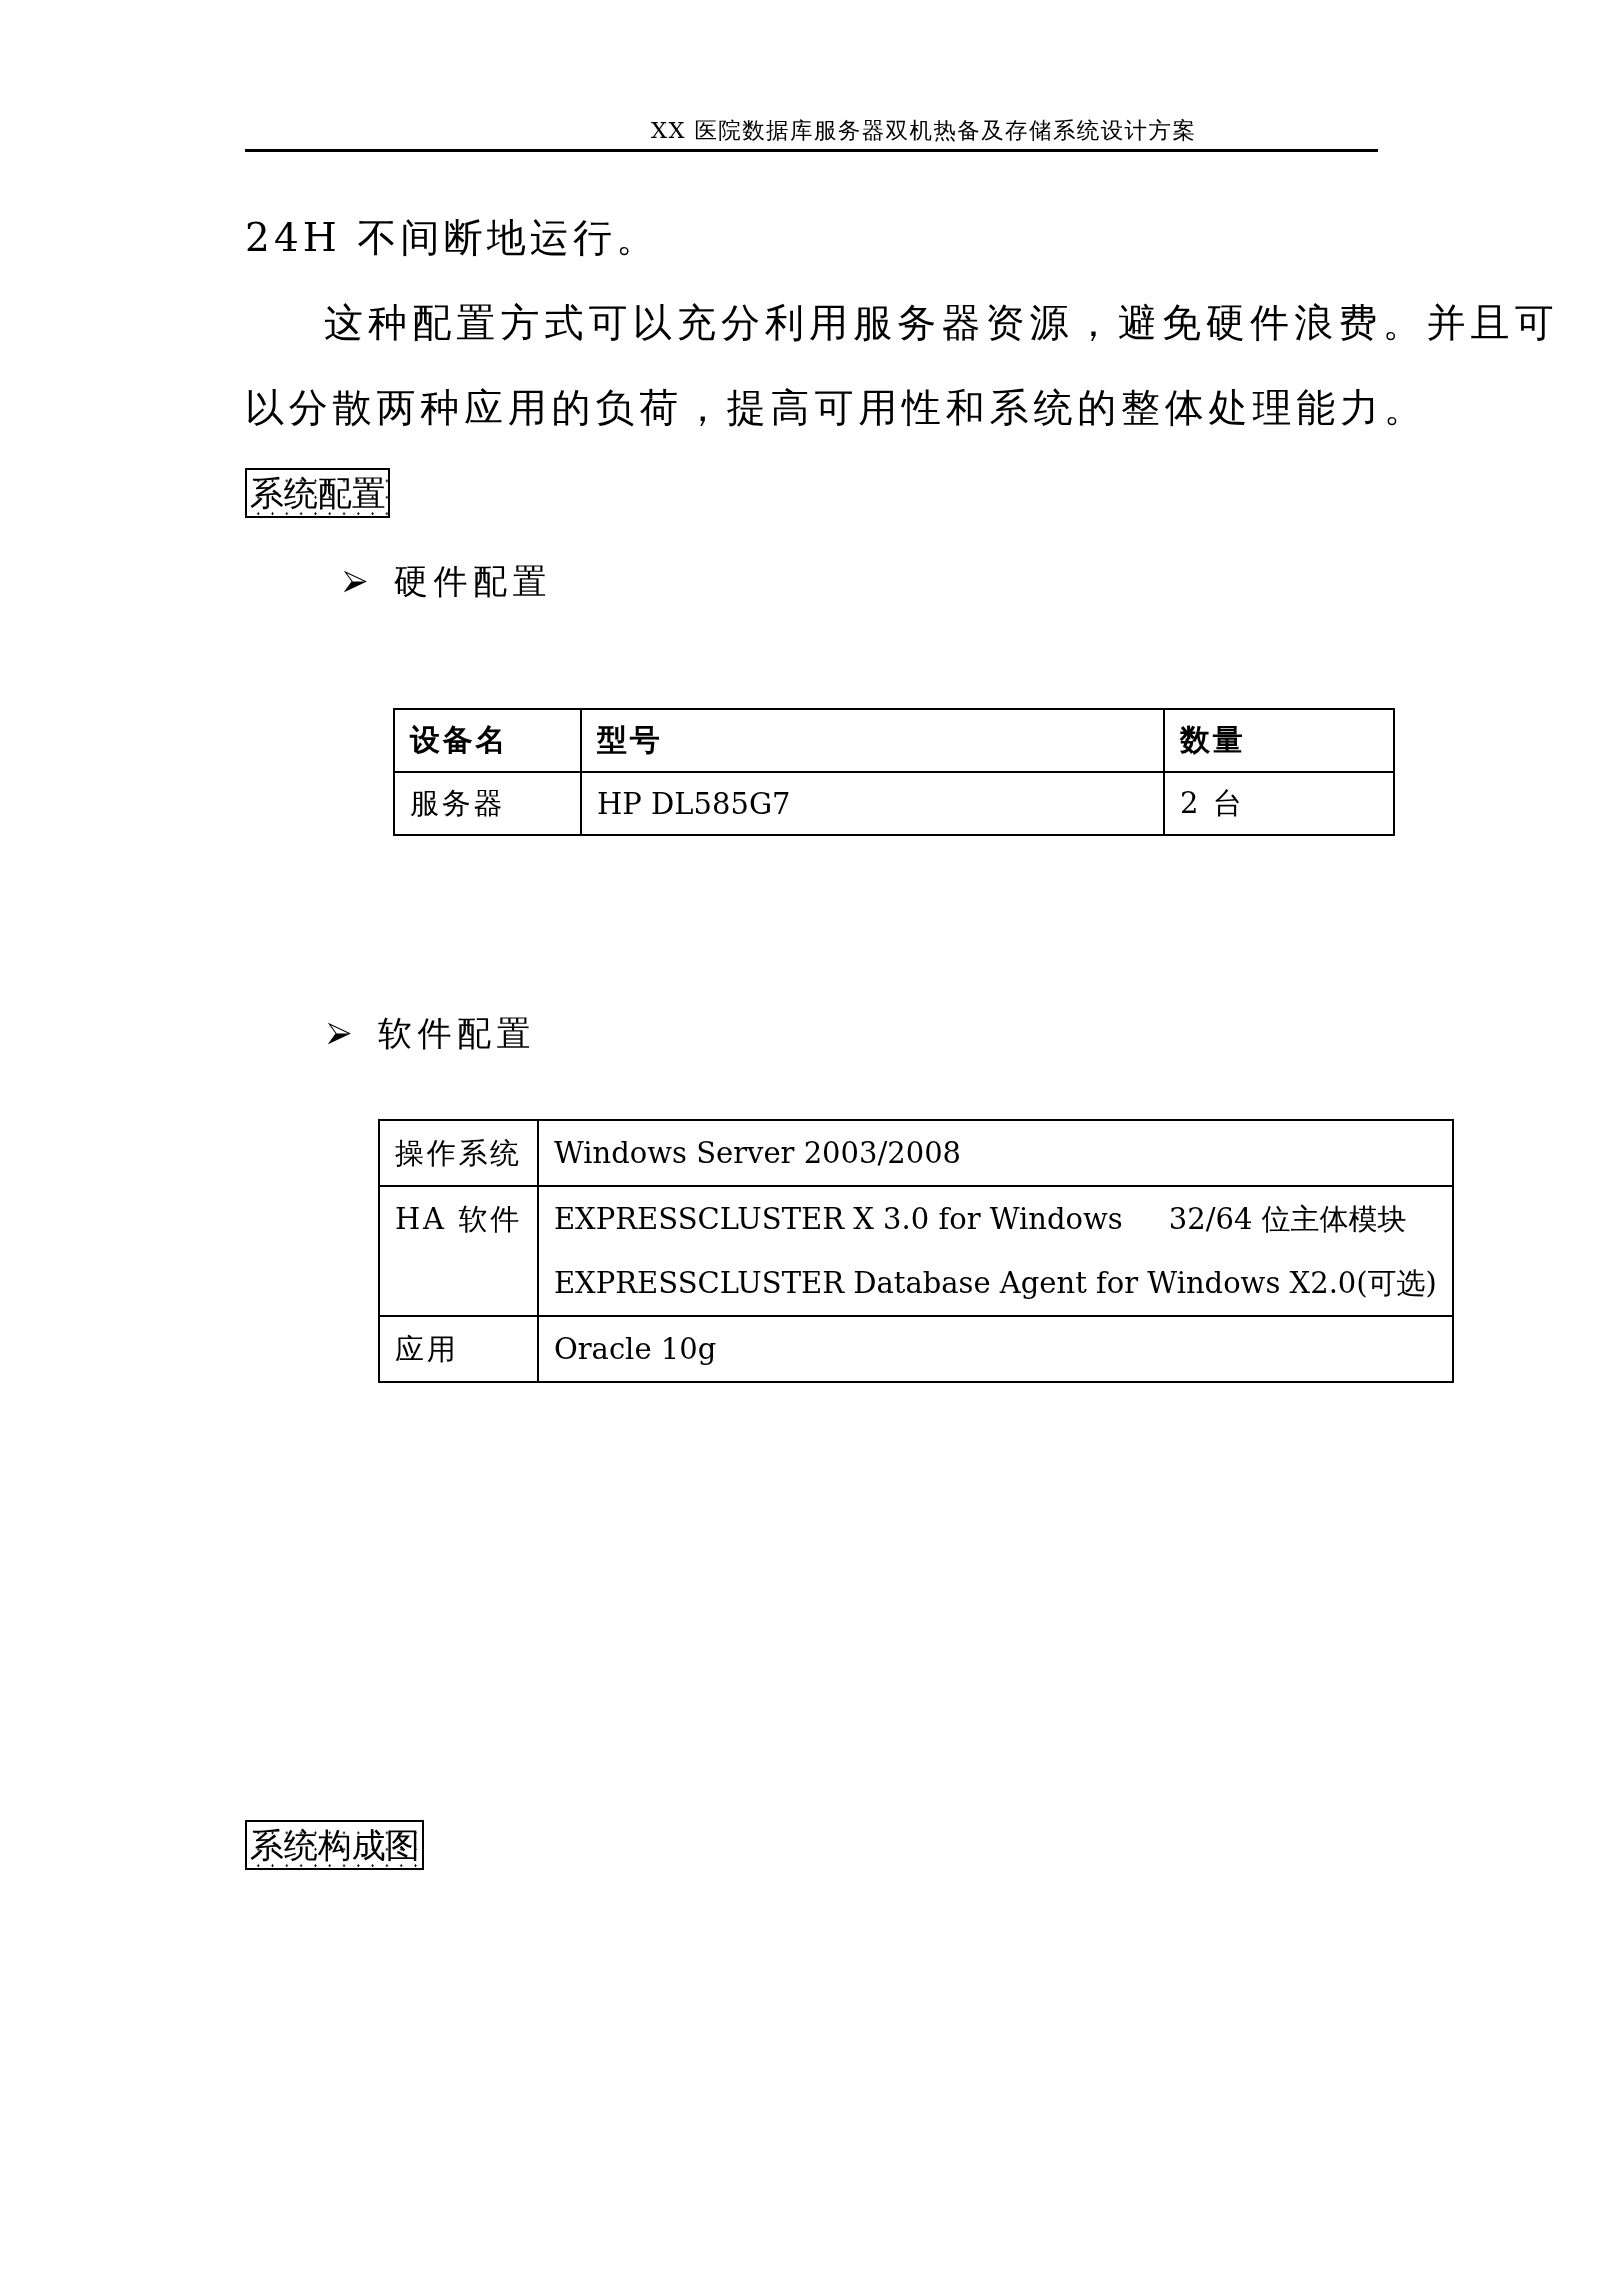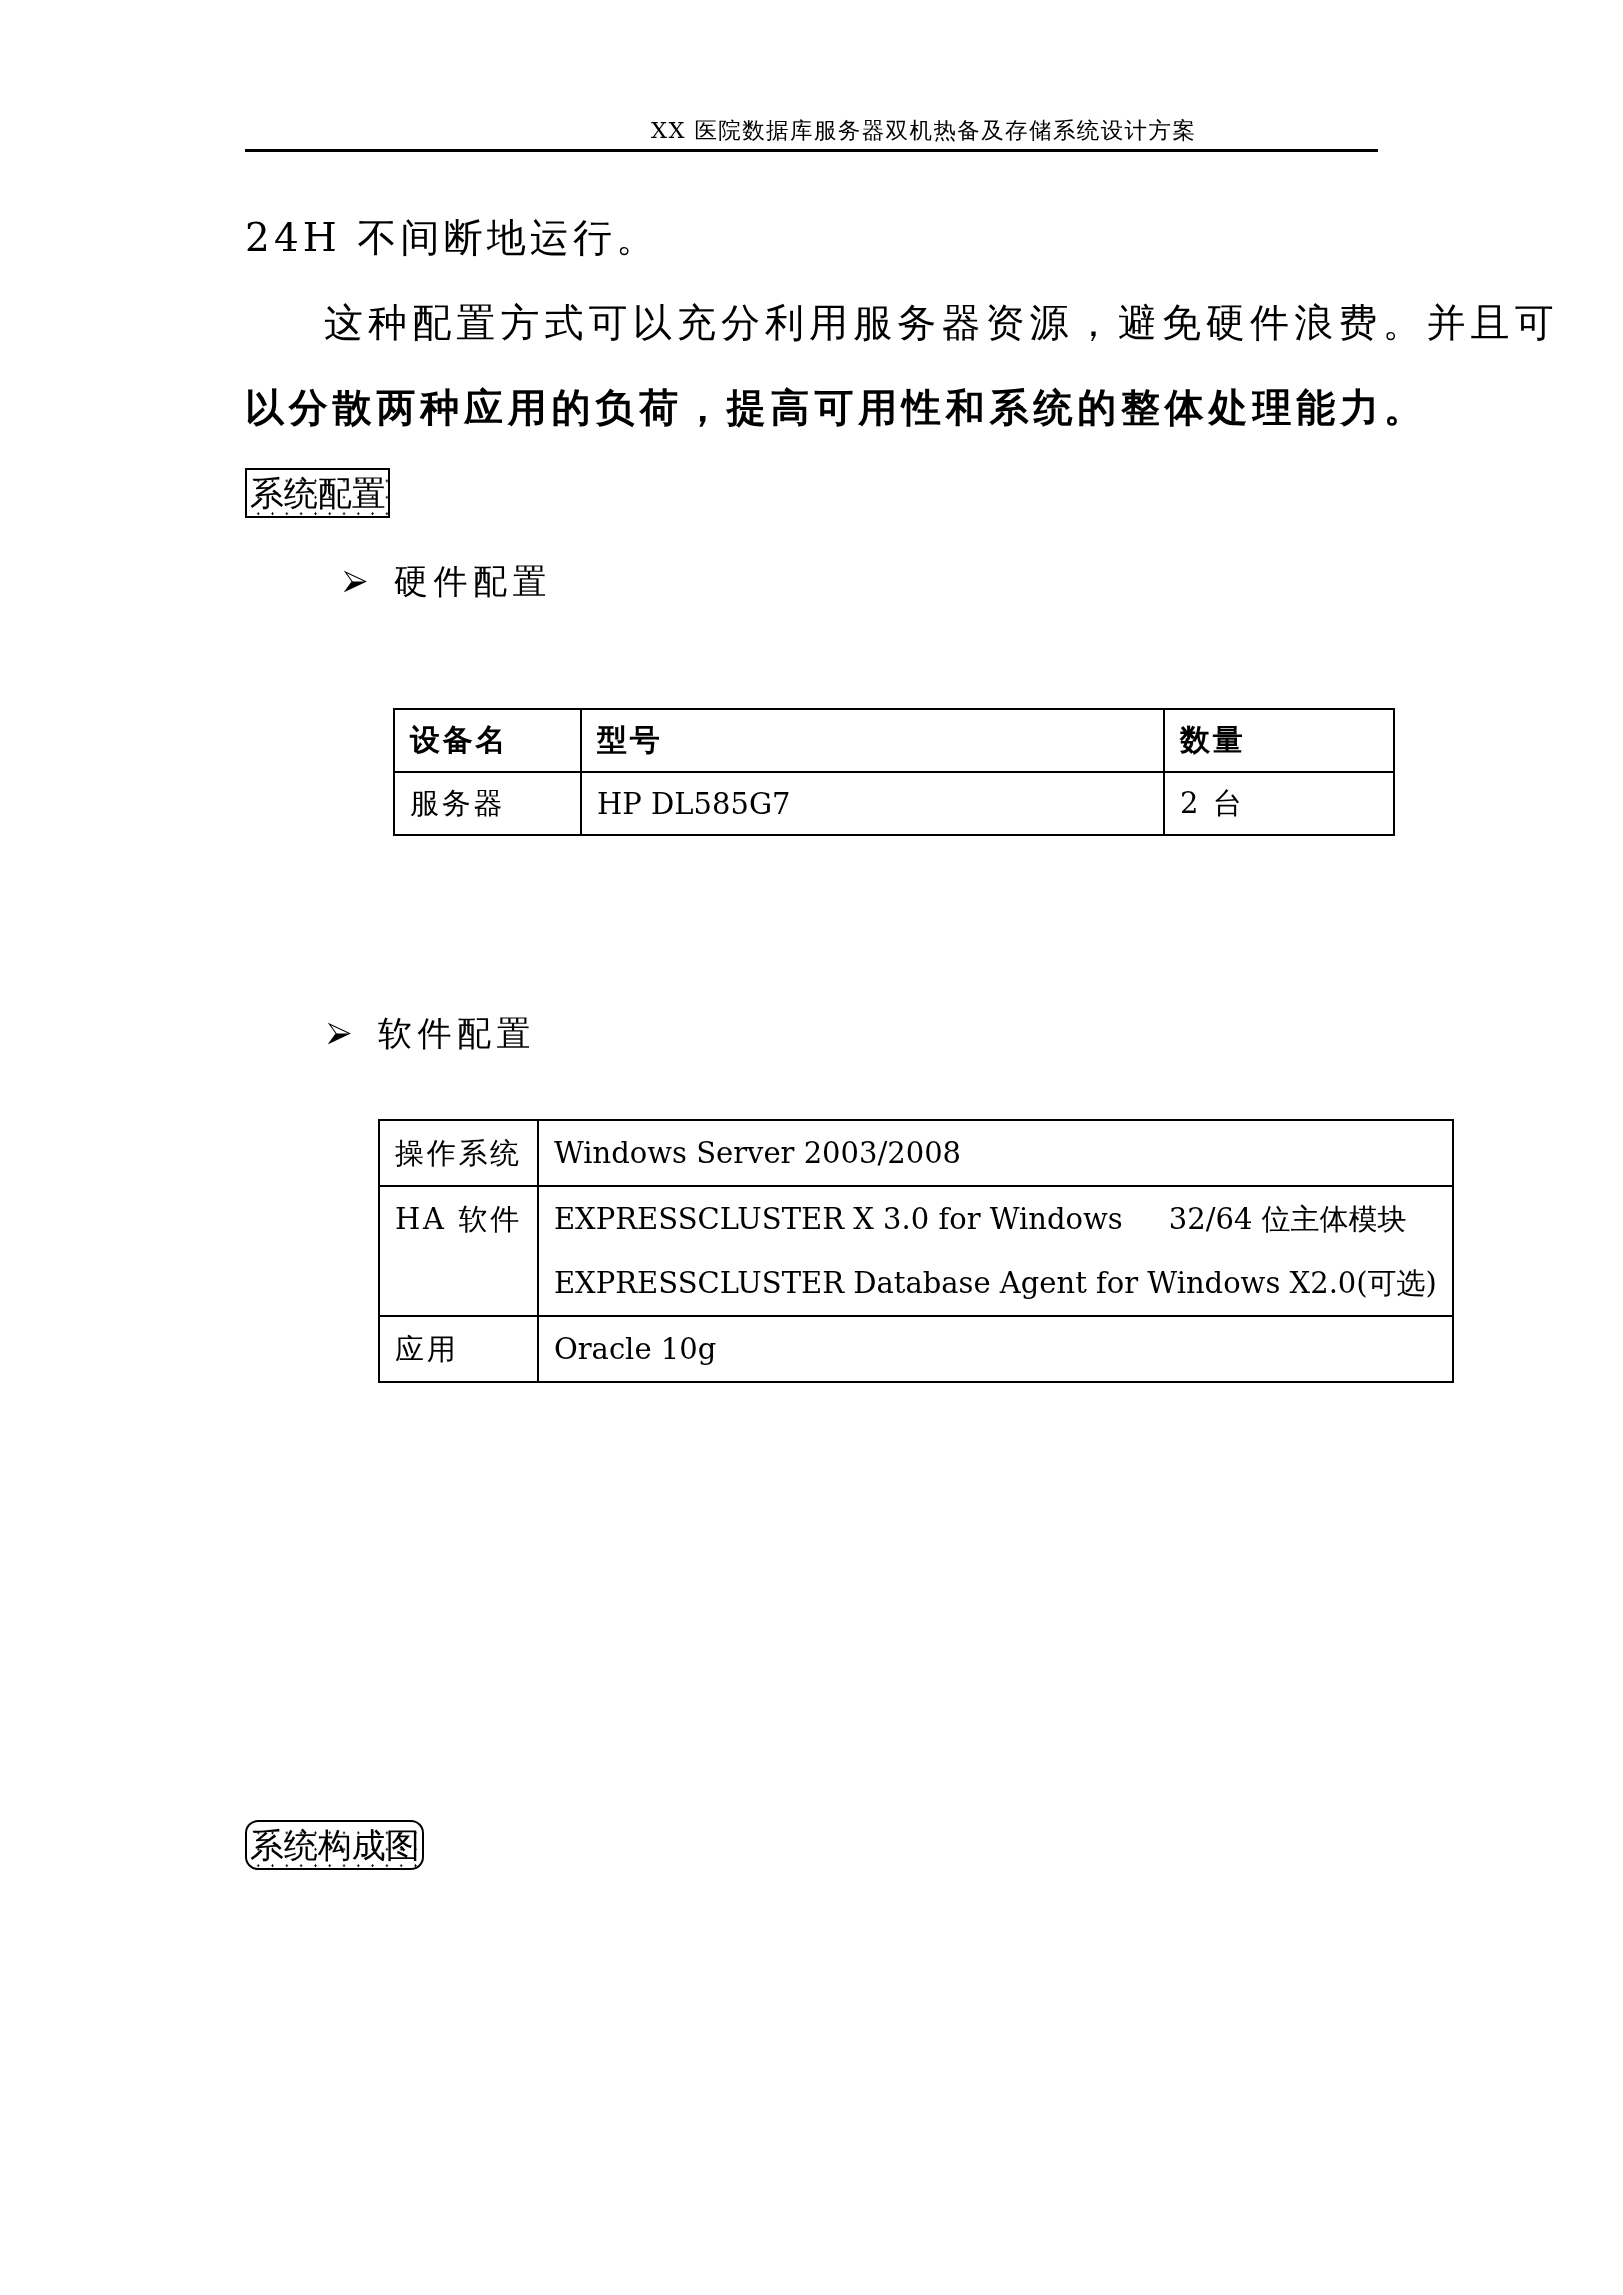--- a/index.html
+++ b/index.html
@@ -4,27 +4,27 @@
 <style>
   html, body { margin:0; padding:0; background:#ffffff; }
   body { width:1623px; height:2295px; position:relative; overflow:hidden;
          font-family:"DejaVu Serif","Liberation Serif",serif; color:#000; }
   .abs { position:absolute; }
   .hdr-text { left:651px; top:115px; font-size:22.5px; letter-spacing:1.4px; white-space:nowrap; line-height:30px; }
   .hdr-line { left:245px; top:149px; width:1133px; height:2.7px; background:#000; }
   .para { font-size:39px; line-height:41px; white-space:nowrap; letter-spacing:4.1px; }
   .p1 { left:245px; top:217px; }
   .p2 { left:324px; top:302px; letter-spacing:5.1px; }
-  .p3 { left:245px; top:387px; letter-spacing:4.8px;font-weight:bold; }
+  .p3 { left:245px; top:387px; letter-spacing:4.8px; }
   .sec-box { border:2px solid #000; padding:0 2.7px; font-size:34px; line-height:46px; letter-spacing:0px;
     background-color:#fff;
     background-image: radial-gradient(#000 0.9px, transparent 1.1px);
     background-size:14.3px 16.4px; background-position:4.1px 2.7px; white-space:nowrap; }
   .sec1 { left:245px; top:468px; }
-  .sec2 { left:245px; top:1820px;border-radius:13px; }
+  .sec2 { left:245px; top:1820px; }
   .bullet { font-size:34px; line-height:44px; white-space:nowrap; display:flex; align-items:center; }
   .bullet .arrow { width:23px; height:23px; margin-right:27px; }
   .bullet .lbl { letter-spacing:5.5px; }
   .b1 { left:344px; top:559px; }
   .b2 { left:328px; top:995px;margin-top:16px; }
   table { border-collapse:collapse; position:absolute; }
   td, th { border:2px solid #000; padding:0 15px; font-size:29px; font-weight:normal; text-align:left; vertical-align:middle; white-space:nowrap; }
   .hw { left:393px; top:708px; width:1002px; }
   .hw td, .hw th { height:61px; }
   .hw th { font-weight:bold; text-align:left; font-size:30px; letter-spacing:2.7px; }

